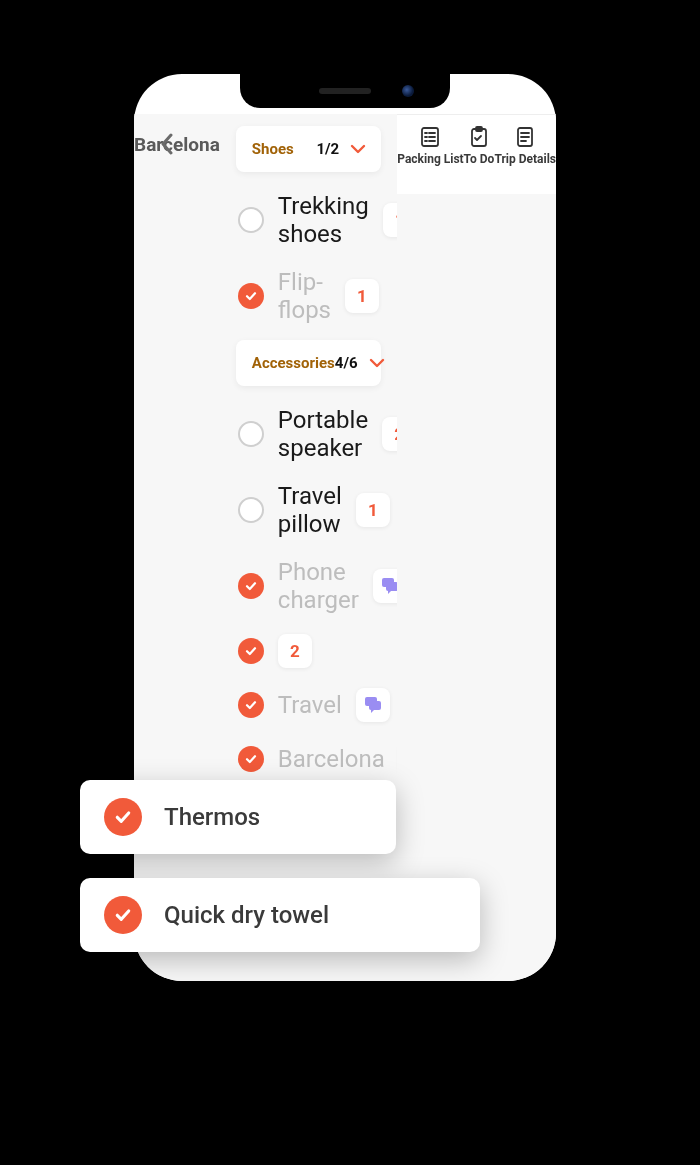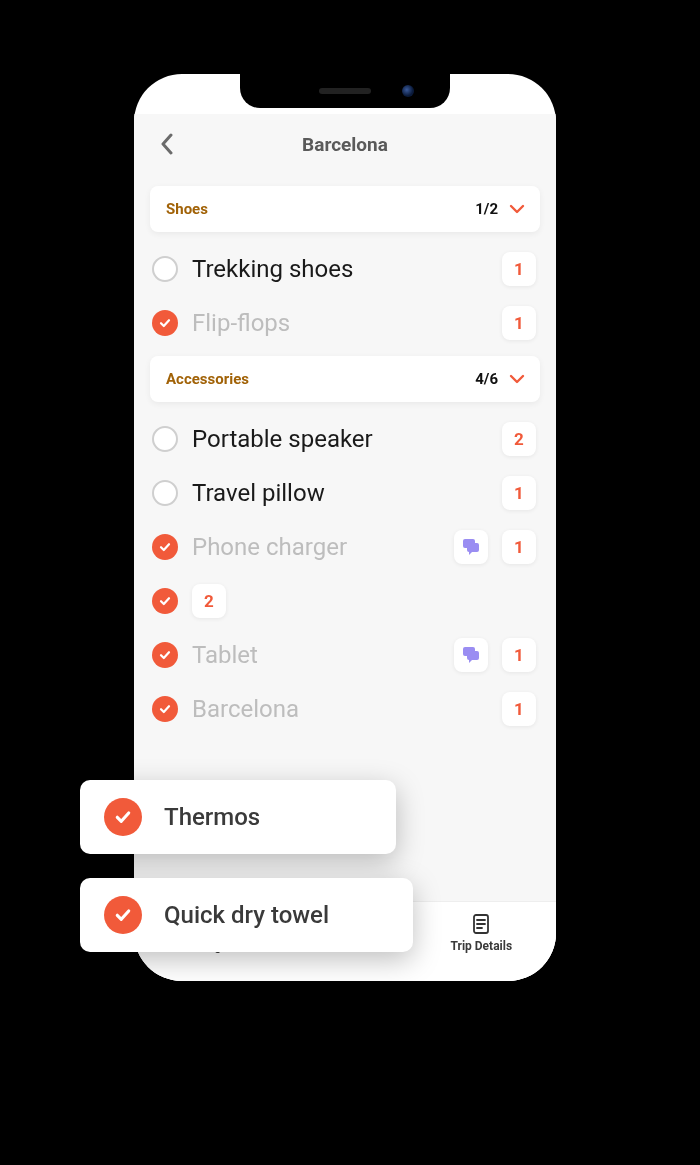--- a/index.html
+++ b/index.html
@@ -63,21 +63,21 @@
     background: radial-gradient(circle at 40% 40%, #3a5a9a 0%, #0a1a3a 60%);
   }
 
   .app {
     position: absolute;
     top: 40px;
     left: 0;
     right: 0;
     bottom: 0;
     display: flex;
-    flex-direction: column;
+    flex-direction: row;
     background: #f7f7f7;
   }
   .header {
     display: flex;
     align-items: center;
     justify-content: center;
     height: 60px;
     position: relative;
     background: #f7f7f7;
   }
@@ -222,21 +222,21 @@
     padding: 18px 24px;
     gap: 22px;
   }
   .float-card .check-circle { width: 38px; height: 38px; flex: 0 0 38px; }
   .float-card .float-label {
     font-size: 24px;
     color: #3a3a3a;
     font-weight: 500;
   }
   .card-1 { left: 80px; top: 780px; width: 316px; }
-  .card-2 { left: 80px; top: 878px; width: 333px; }
+  .card-2 { left: 80px; top: 878px; width: 400px; }
 </style>
 </head>
 <body>
 
 <div class="phone">
   <div class="screen">
     <div class="notch">
       <div class="speaker"></div>
       <div class="camera"></div>
     </div>
@@ -327,21 +327,21 @@
           </div>
           <div class="qty-badge">2</div>
         </div>
 
         <div class="item-row done">
           <div class="check-circle checked">
             <svg width="14" height="14" viewBox="0 0 14 14">
                 <path d="M3 7.2 L5.8 10 L11 4.2" stroke="#fff" stroke-width="2.2" fill="none" stroke-linecap="round" stroke-linejoin="round"></path>
               </svg>
           </div>
-          <span class="item-label">Tablet</span>
+          <span class="item-label">Travel</span>
           <div class="comment-badge">
             <svg width="20" height="20" viewBox="0 0 20 20">
               <rect x="2" y="2" width="12" height="9" rx="2" fill="#9a8df2"></rect>
               <rect x="6" y="6" width="12" height="9" rx="2" fill="#9a8df2"></rect>
               <path d="M8 15 L8 18 L11 15" fill="#9a8df2"></path>
             </svg>
           </div>
           <div class="qty-badge">1</div>
         </div>
 

